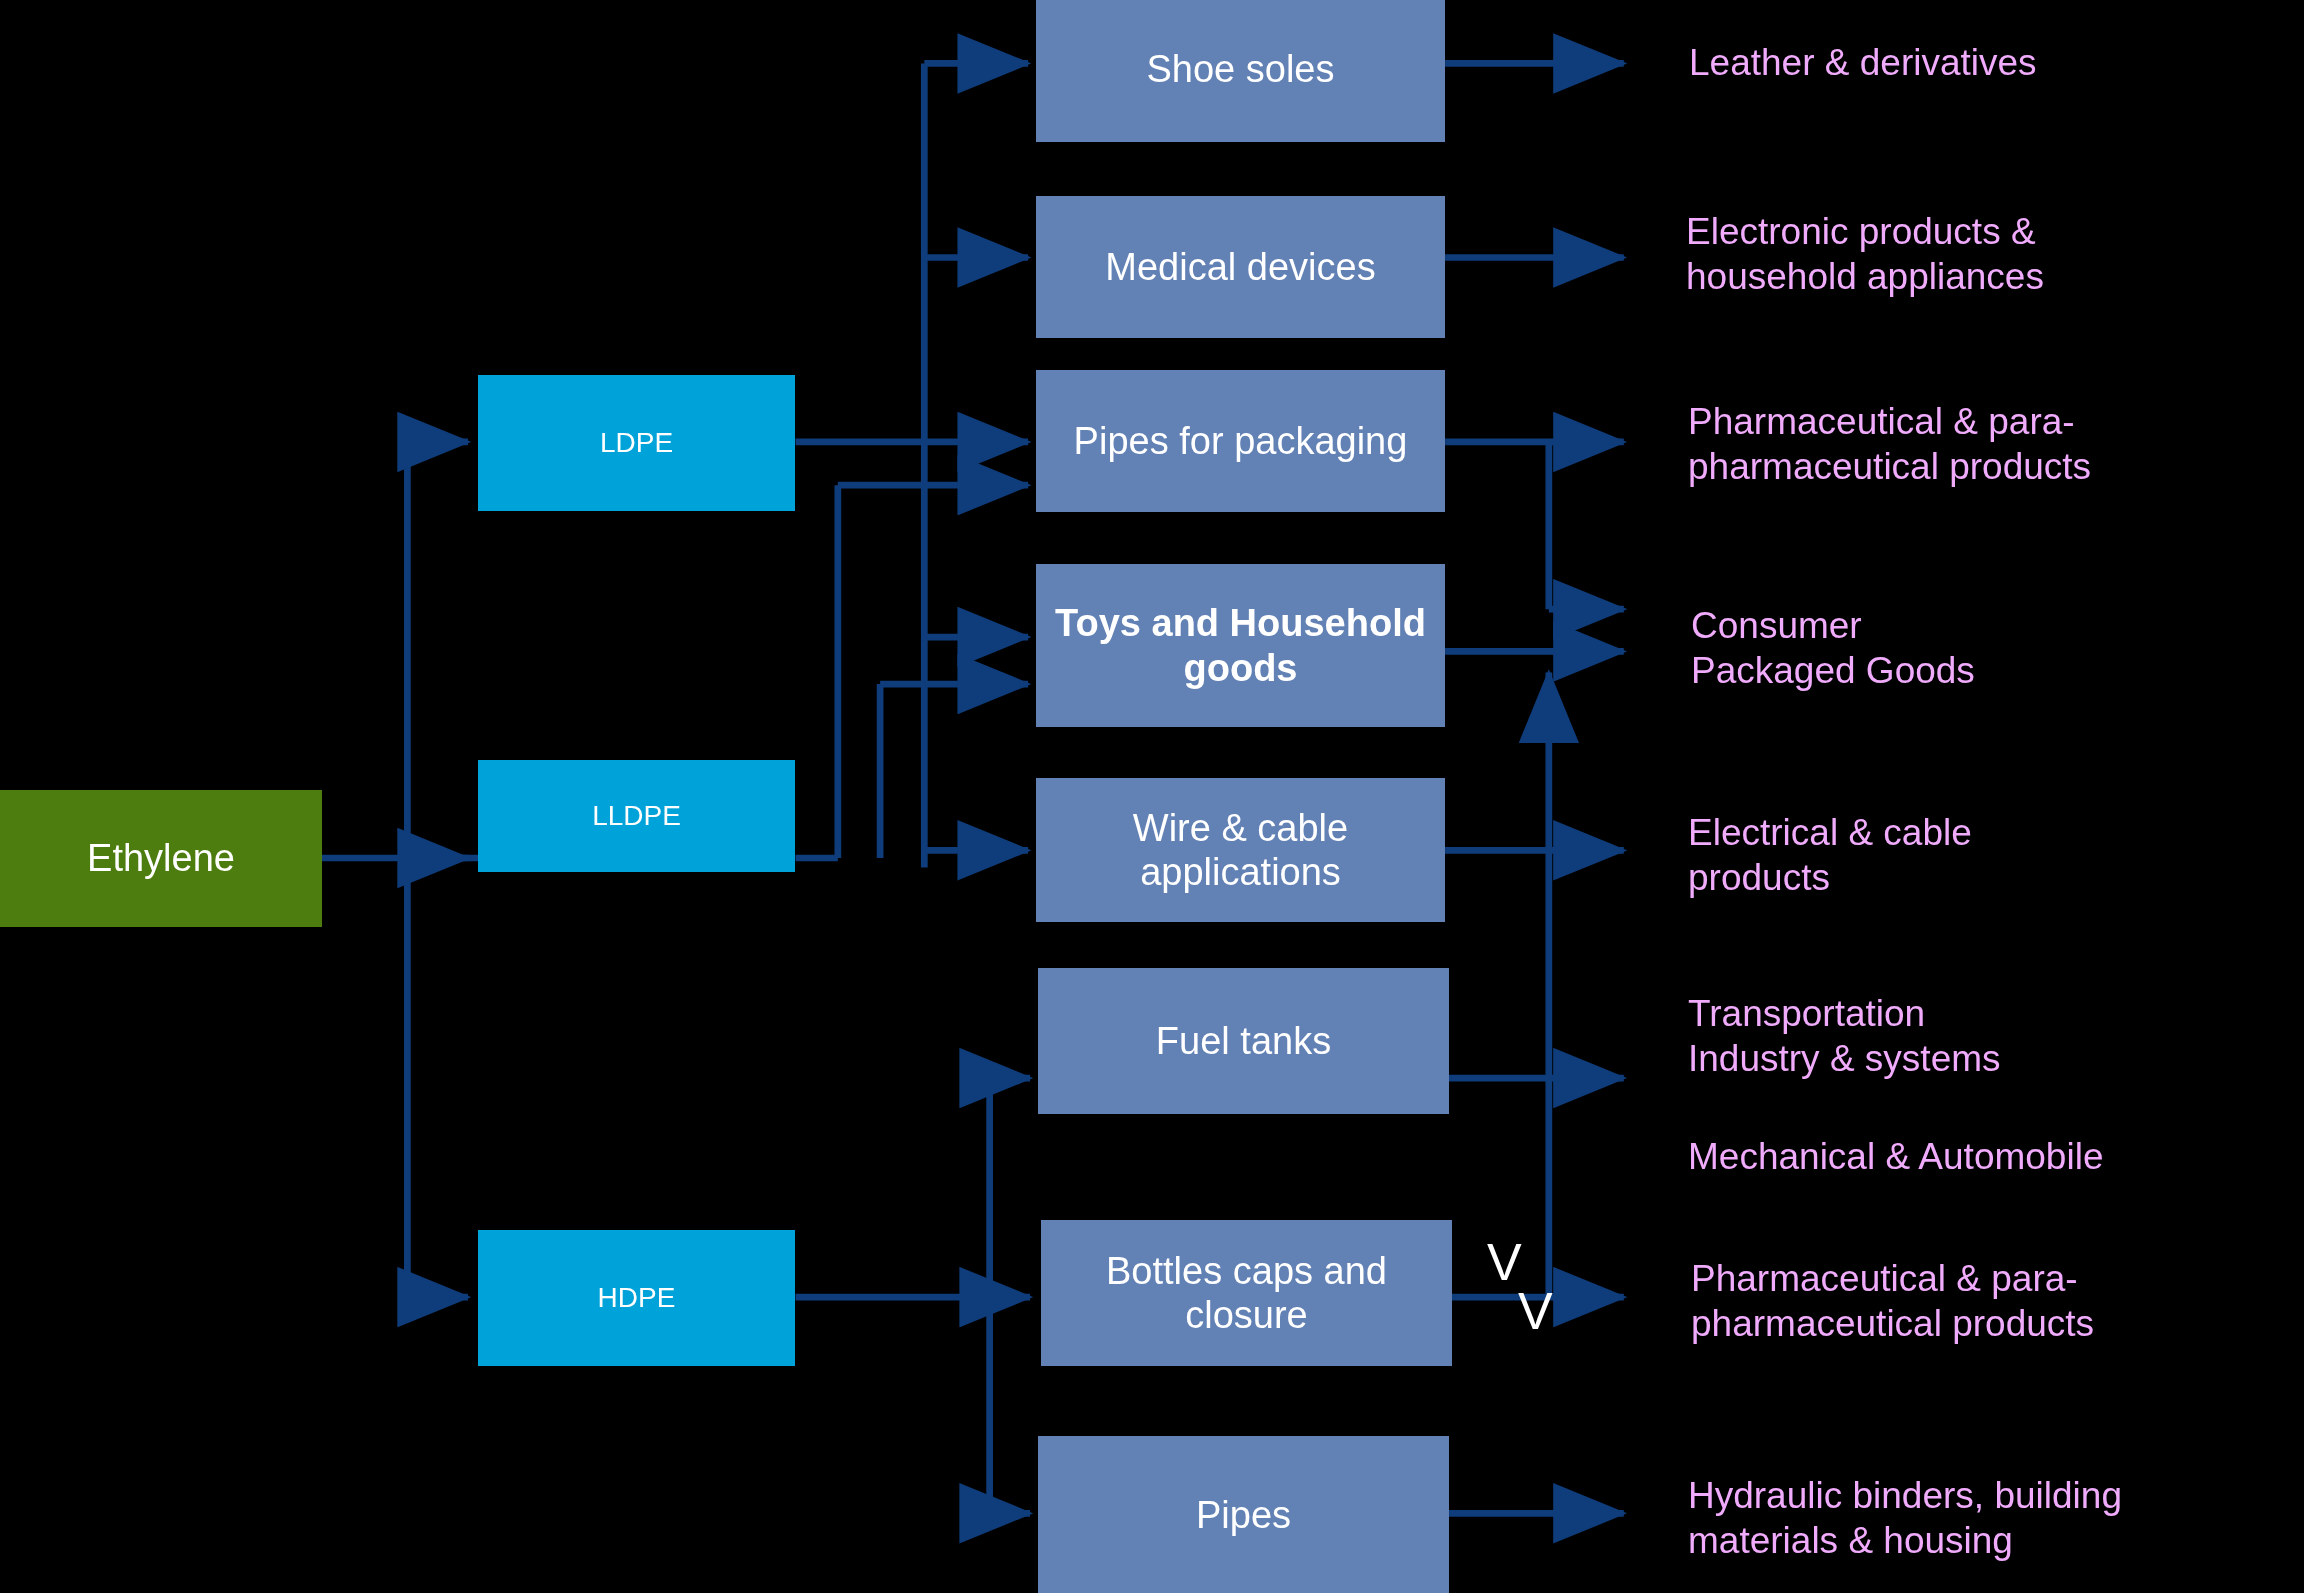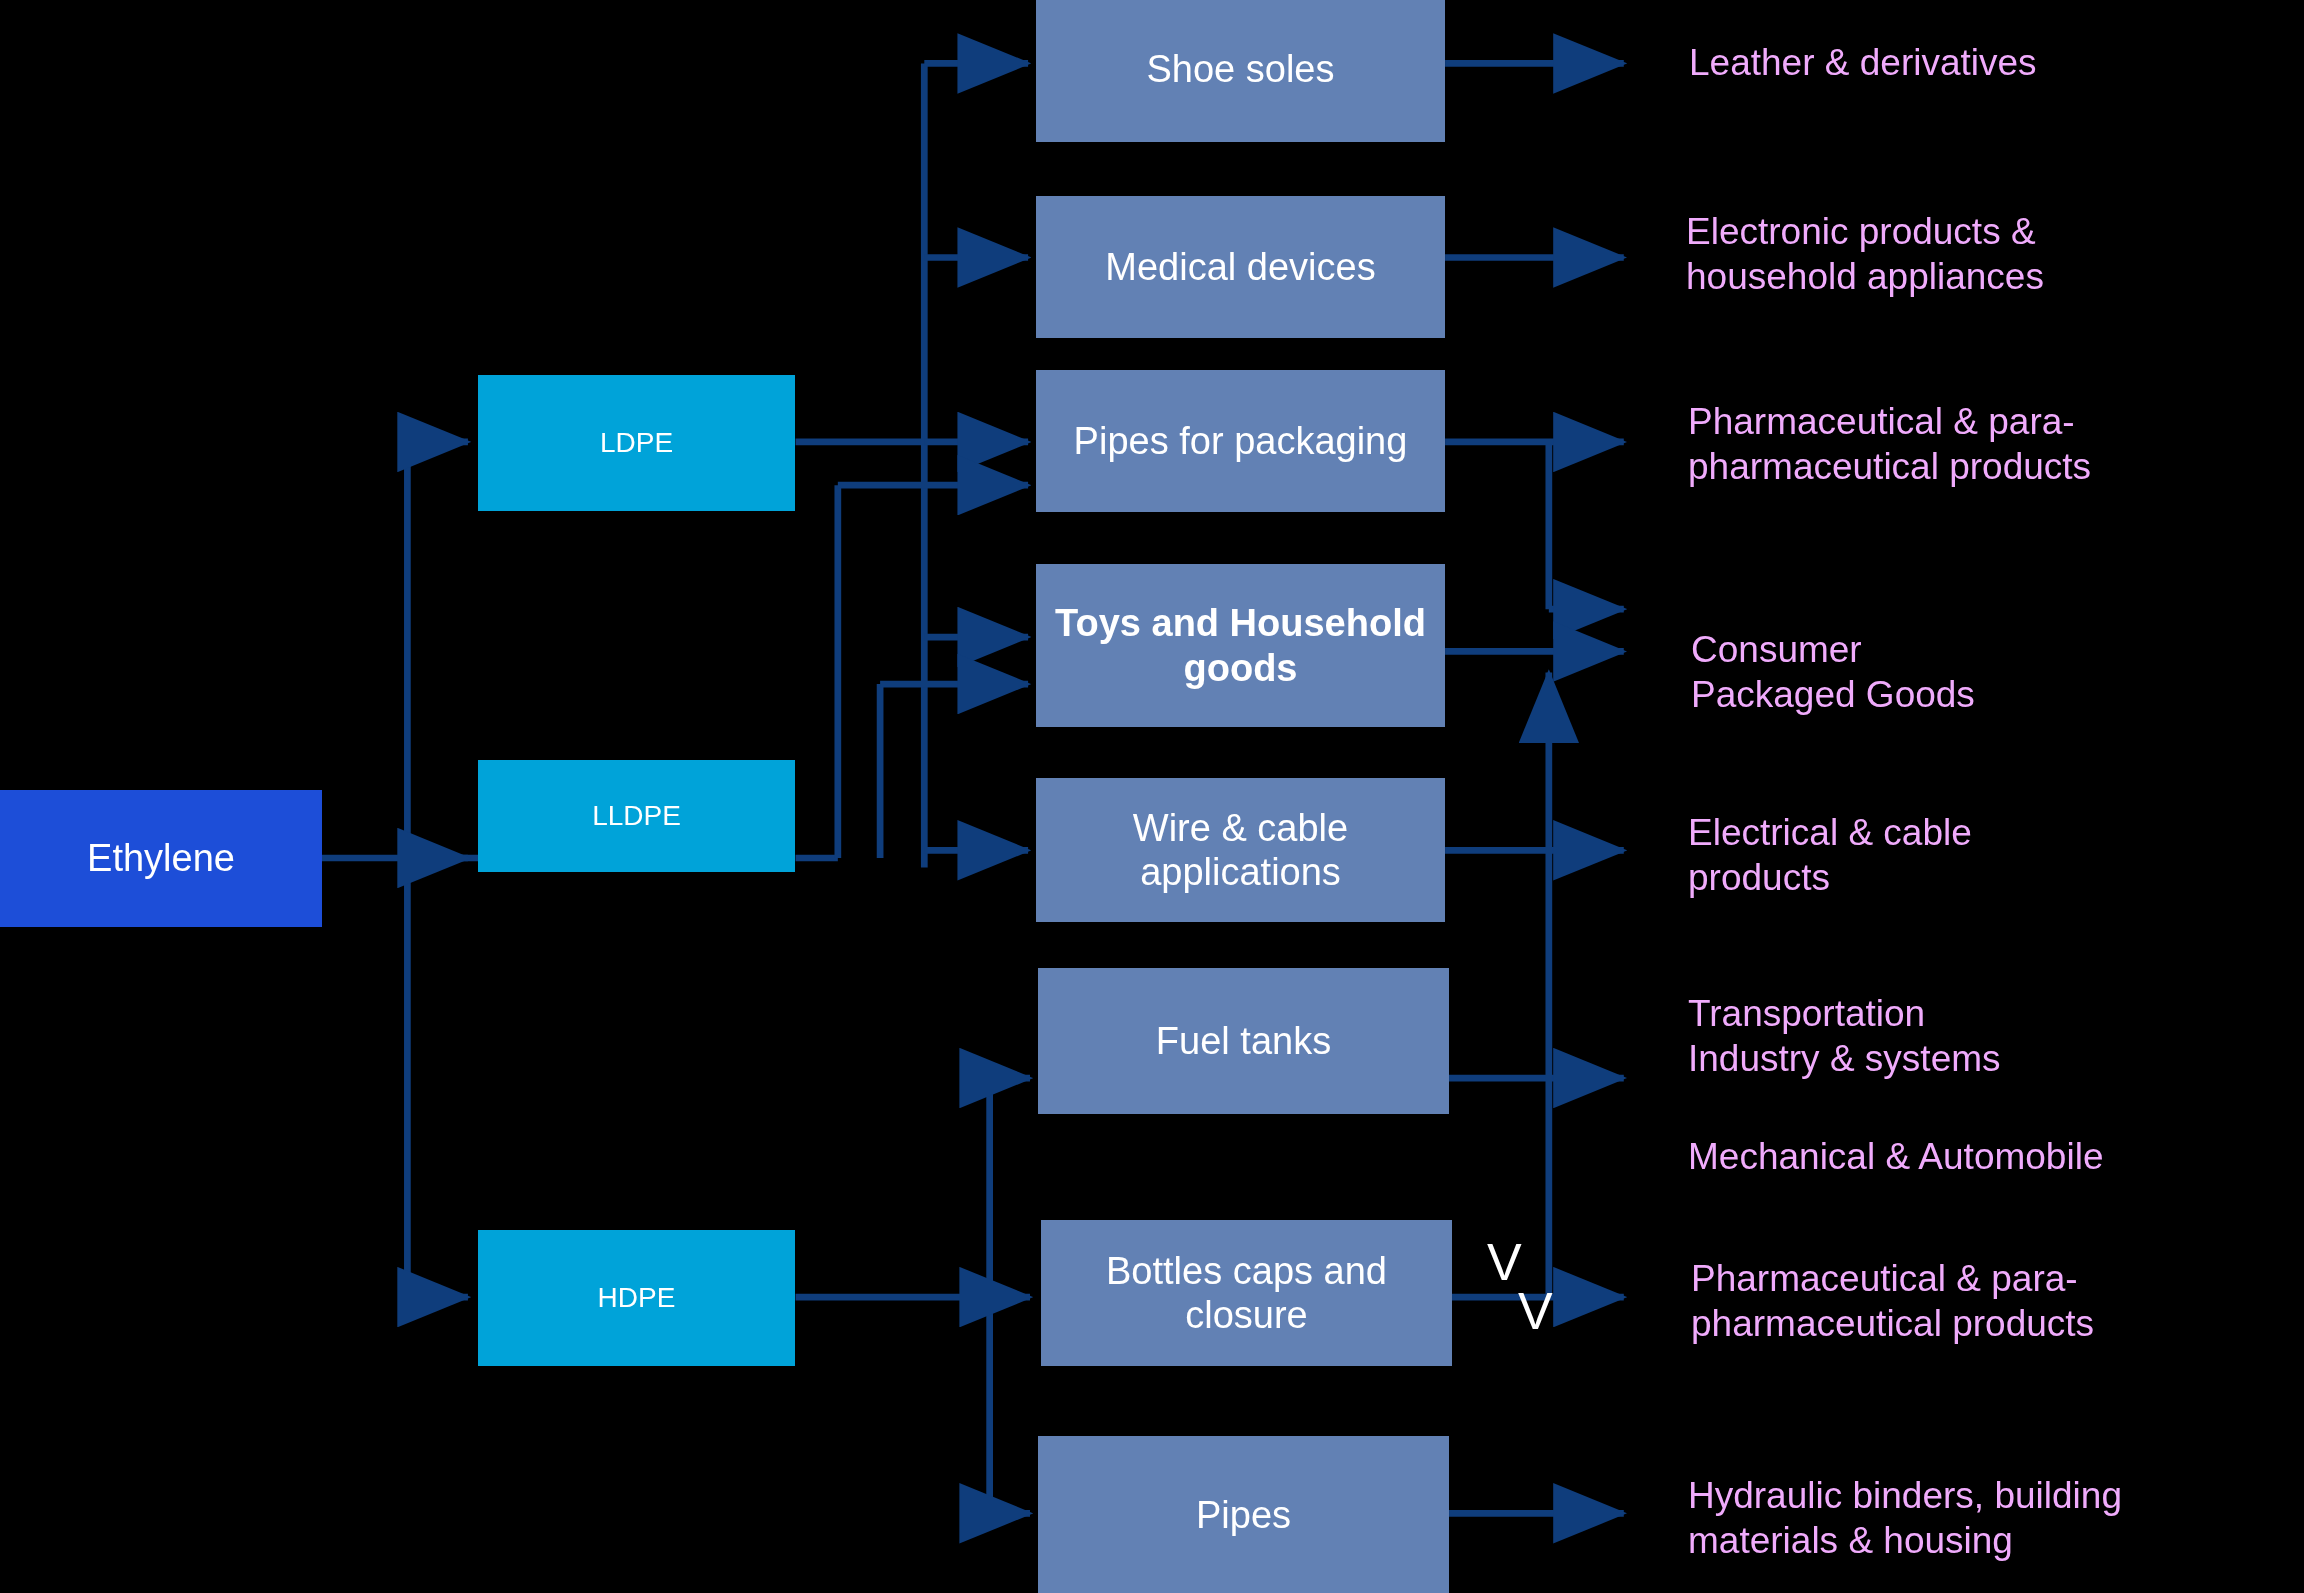--- a/index.html
+++ b/index.html
@@ -25,21 +25,21 @@
   .node {
     position: absolute;
     display: flex;
     align-items: center;
     justify-content: center;
     text-align: center;
     color: #ffffff;
     line-height: 1.16;
     box-sizing: border-box;
   }
-  .node.feedstock { background: #1d4ed8; font-size: 38px; }
+  .node.feedstock { background: #4d7c0f; font-size: 38px; }
   .node.polymer   { background: #00A3D9; font-size: 28px; }
   .node.product   { background: #6281B4; font-size: 38px; }
   .endlabel {
     position: absolute;
     color: #f0abfc;
     font-size: 37px;
     line-height: 1.22;
     white-space: pre-line;
   }
   .vmark {
@@ -170,21 +170,21 @@
   </div>
 
   <div class="endlabel" style="left:1689px; top:40px; width:596px;">Leather &amp; derivatives</div>
 
   <div class="endlabel" style="left:1686px; top:209px; width:596px;">Electronic products &amp;
 household appliances</div>
 
   <div class="endlabel" style="left:1688px; top:399px; width:596px;">Pharmaceutical &amp; para-
 pharmaceutical products</div>
 
-  <div class="endlabel" style="left:1691px; top:603px; width:596px;margin-top:24px;">Consumer
+  <div class="endlabel" style="left:1691px; top:603px; width:596px;">Consumer
 Packaged Goods</div>
 
   <div class="endlabel" style="left:1688px; top:810px; width:596px;">Electrical &amp; cable
 products</div>
 
   <div class="endlabel" style="left:1688px; top:991px; width:596px;">Transportation
 Industry &amp; systems</div>
 
   <div class="endlabel" style="left:1688px; top:1134px; width:653px;">Mechanical &amp; Automobile</div>
 

